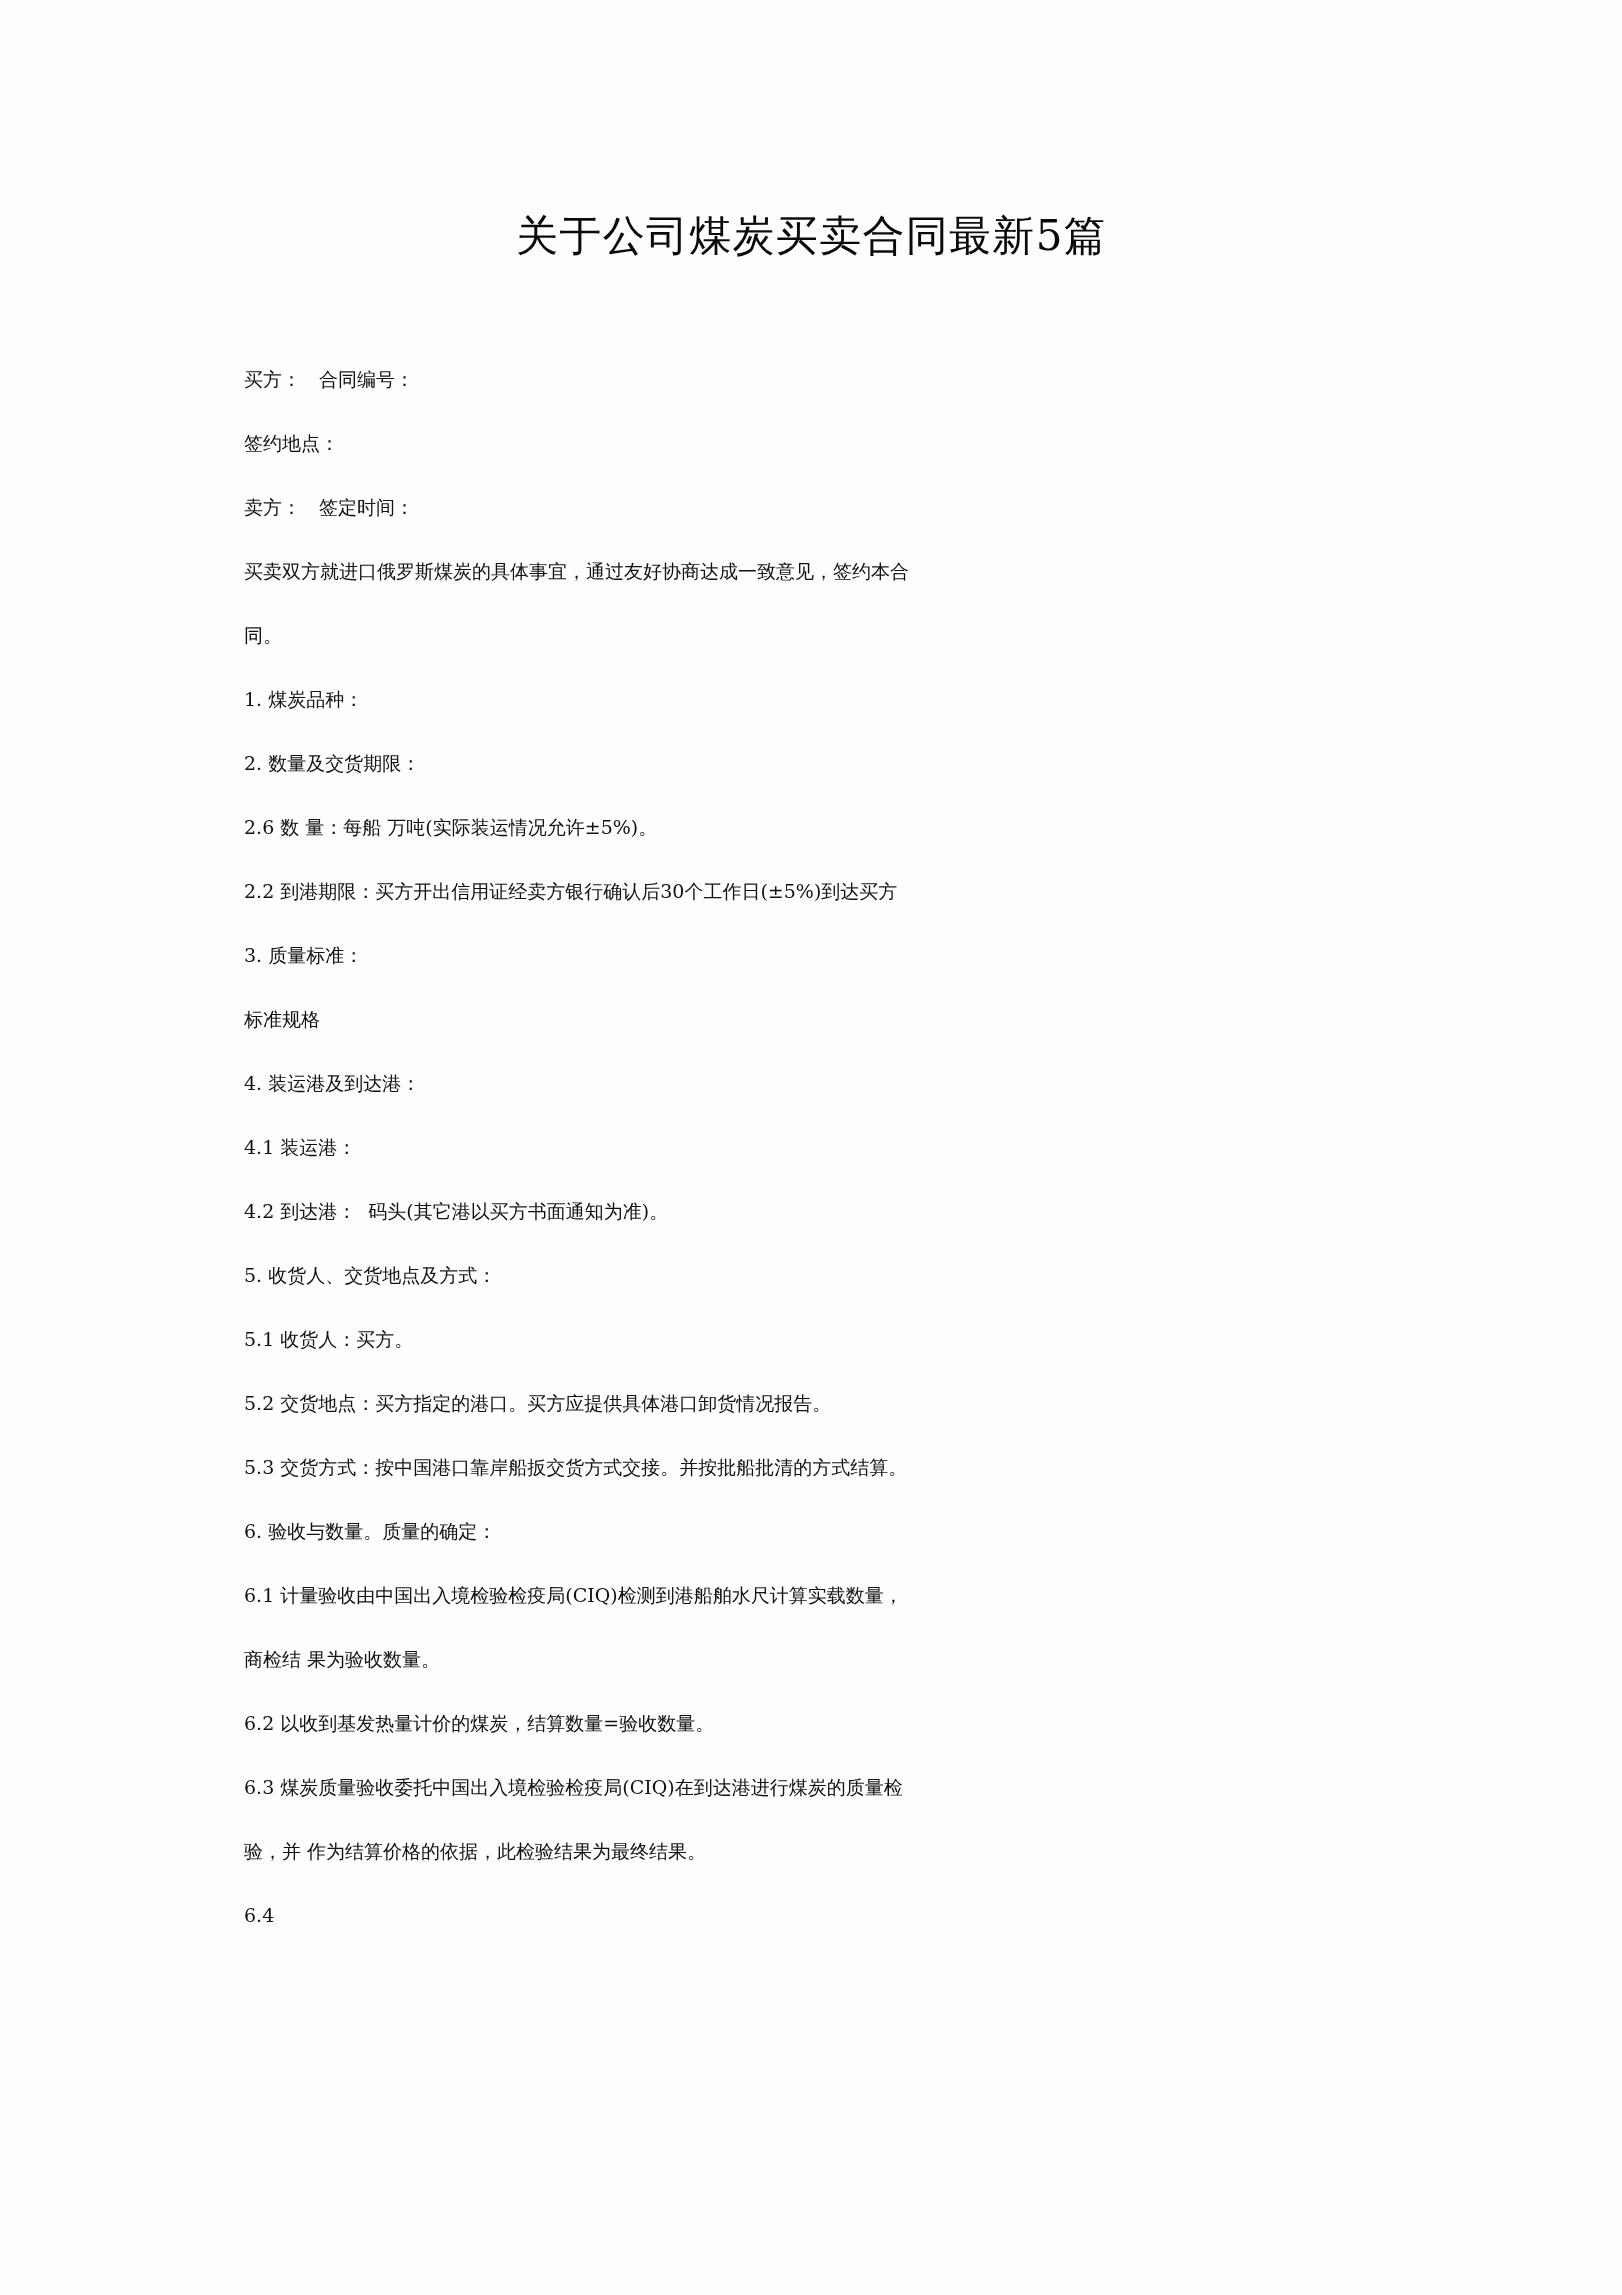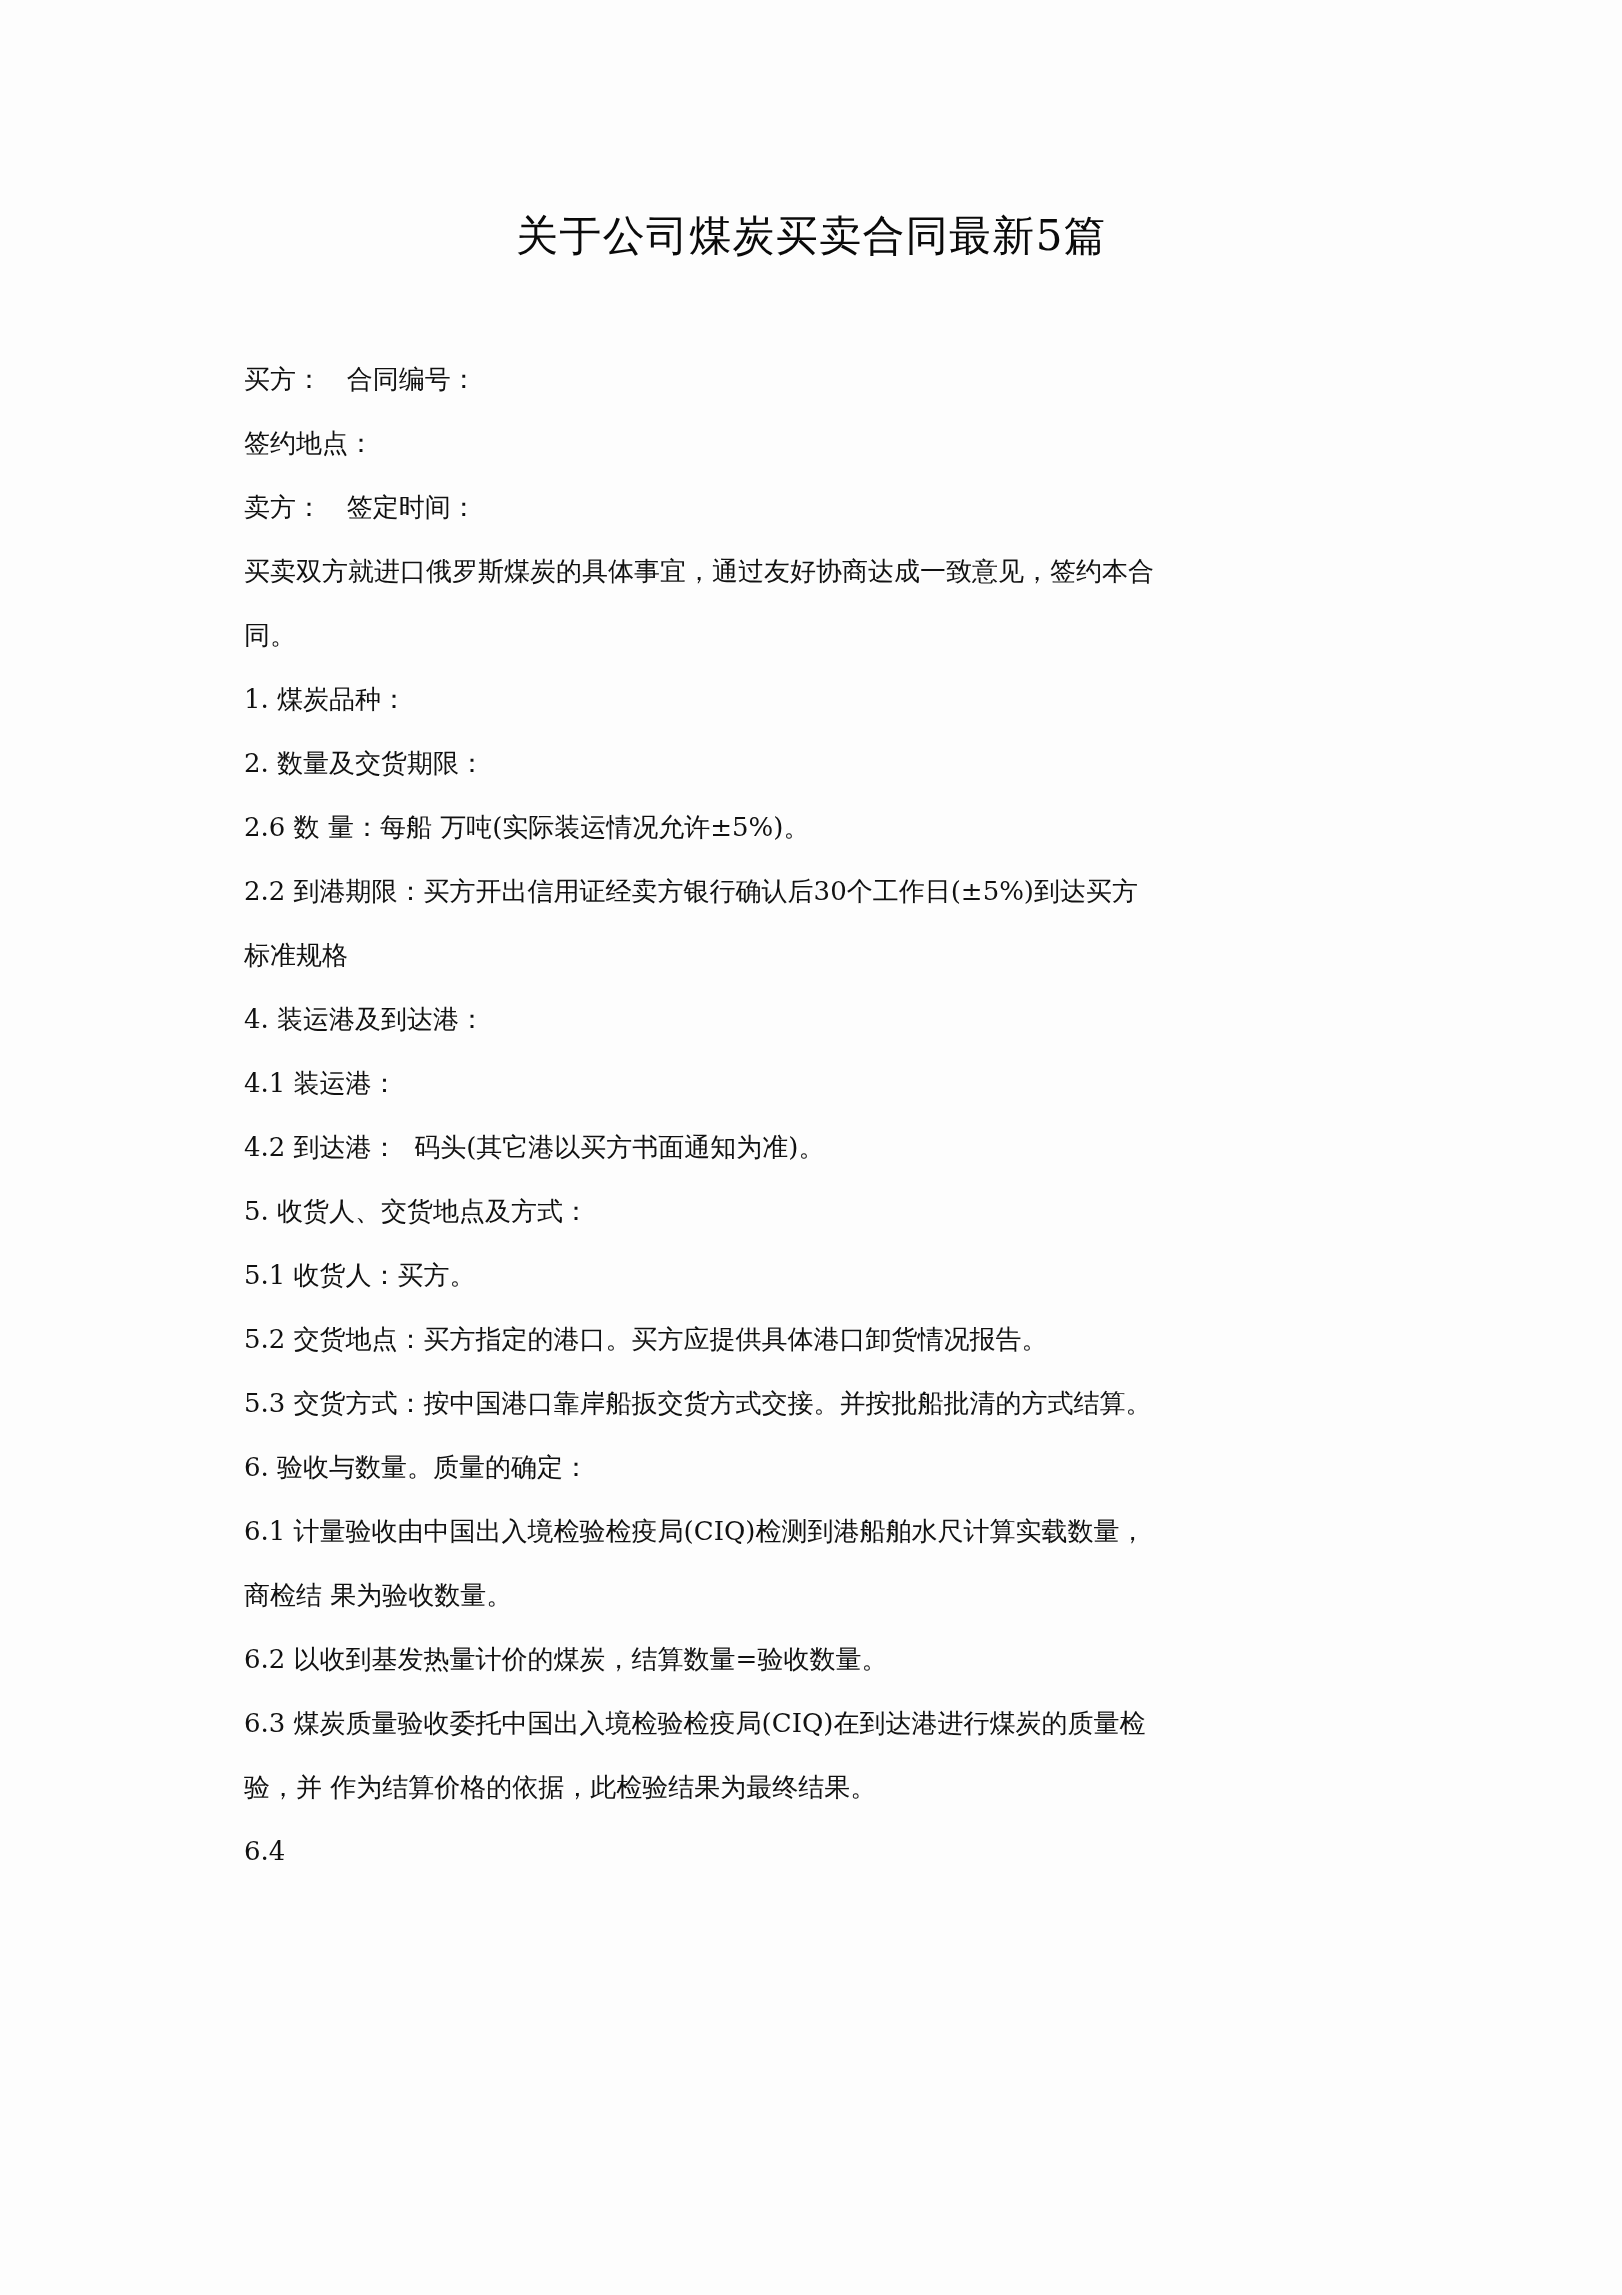--- a/index.html
+++ b/index.html
@@ -36,21 +36,21 @@
       color: #0a0a0a;
       margin: 0;
     }
     .body {
       position: absolute;
       left: 244px;
       top: 347px;
       width: 1165px;
     }
     .line {
-      font-size: 26px;
+      font-size: 19px;
       line-height: 64px;
       height: 64px;
       white-space: pre;
       margin: 0;
       color: #111111;
     }
   </style>
 </head>
 <body>
 
@@ -60,20 +60,21 @@
   <div class="body">
     <p class="line">买方：   合同编号：</p>
     <p class="line">签约地点：</p>
     <p class="line">卖方：   签定时间：</p>
     <p class="line">买卖双方就进口俄罗斯煤炭的具体事宜，通过友好协商达成一致意见，签约本合</p>
     <p class="line">同。</p>
     <p class="line">1. 煤炭品种：</p>
     <p class="line">2. 数量及交货期限：</p>
     <p class="line">2.6 数 量：每船 万吨(实际装运情况允许±5%)。</p>
     <p class="line">2.2 到港期限：买方开出信用证经卖方银行确认后30个工作日(±5%)到达买方</p>
+    <p class="line">3. 质量标准：</p>
     <p class="line">标准规格</p>
     <p class="line">4. 装运港及到达港：</p>
     <p class="line">4.1 装运港：</p>
     <p class="line">4.2 到达港：  码头(其它港以买方书面通知为准)。</p>
     <p class="line">5. 收货人、交货地点及方式：</p>
     <p class="line">5.1 收货人：买方。</p>
     <p class="line">5.2 交货地点：买方指定的港口。买方应提供具体港口卸货情况报告。</p>
     <p class="line">5.3 交货方式：按中国港口靠岸船扳交货方式交接。并按批船批清的方式结算。</p>
     <p class="line">6. 验收与数量。质量的确定：</p>
     <p class="line">6.1 计量验收由中国出入境检验检疫局(CIQ)检测到港船舶水尺计算实载数量，</p>

